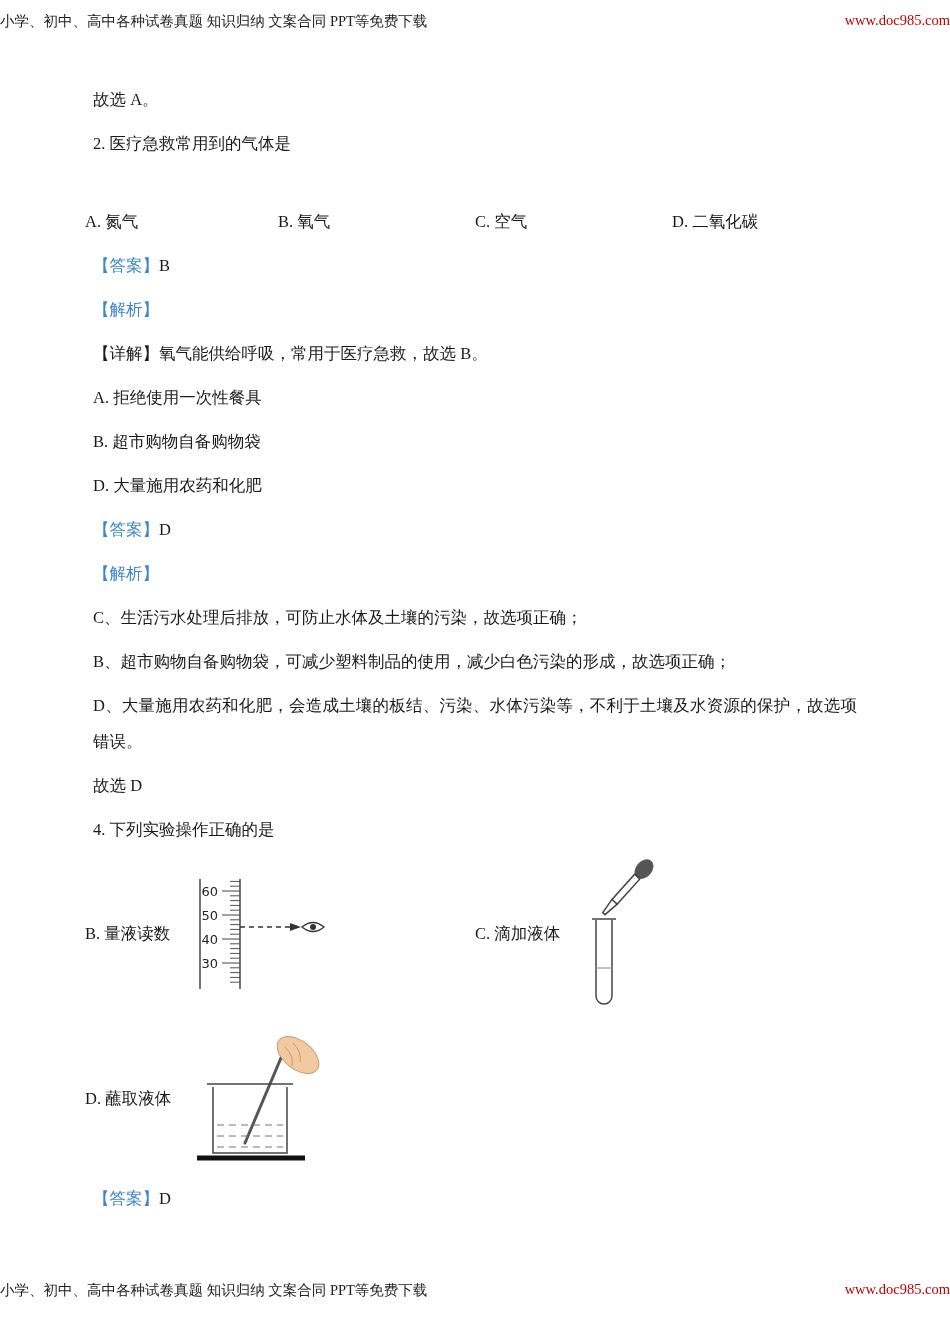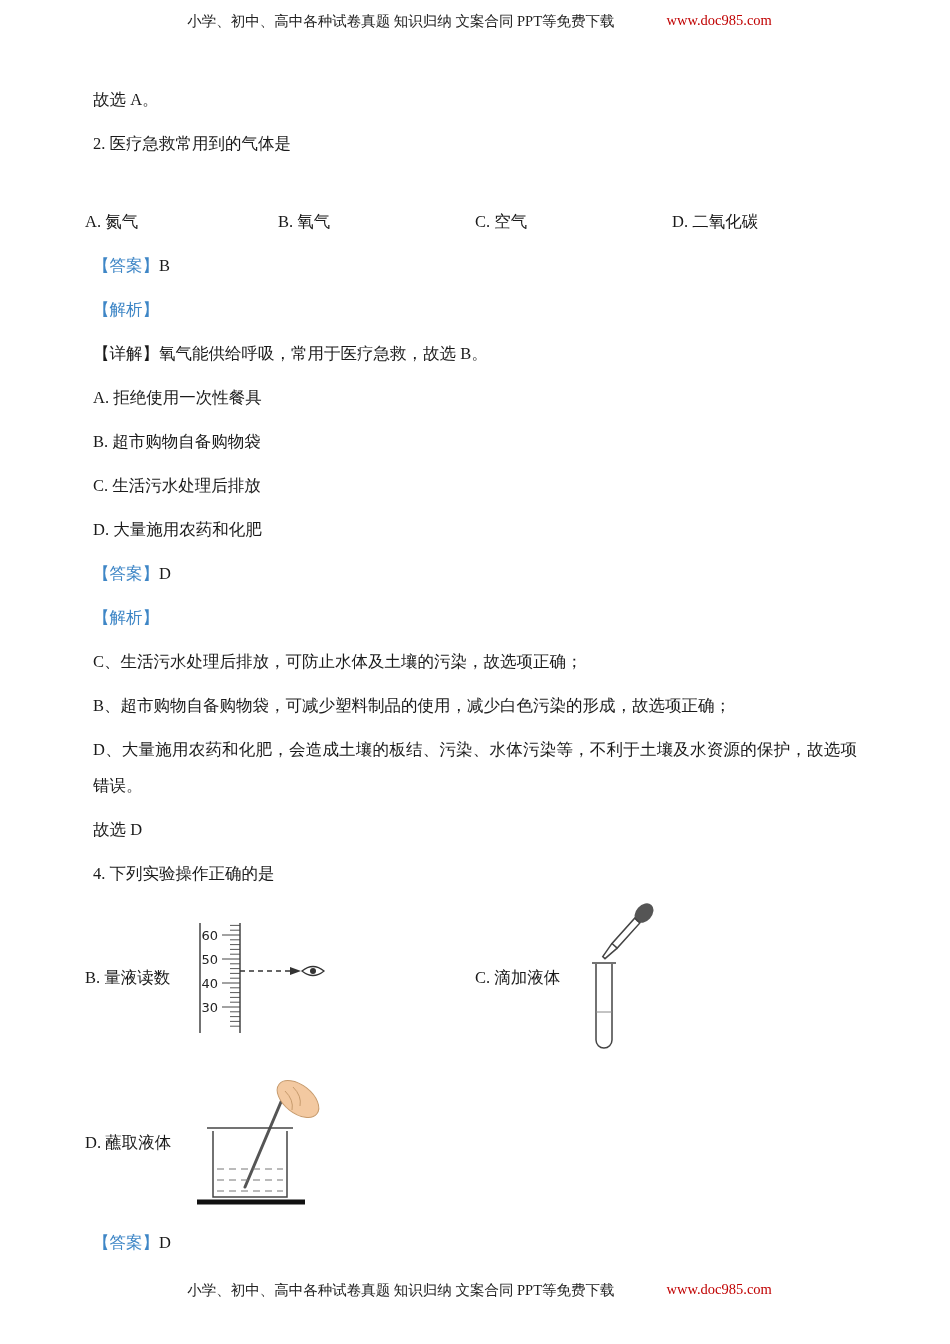--- a/index.html
+++ b/index.html
@@ -4,22 +4,22 @@
 <style>
   * { margin:0; padding:0; box-sizing:border-box; }
   html,body { background:#fff; }
   body {
     width:950px; height:1344px; position:relative; overflow:hidden;
     font-family:"Liberation Serif","DejaVu Serif",serif;
     color:#1a1a1a;
   }
   .pageheader, .pagefooter {
     position:absolute; left:0; right:0;
-    display:flex; justify-content:center; gap:16px;
-    font-size:14.5px; color:#222;padding-left:9px;
+    display:flex; justify-content:space-between; gap:16px;
+    font-size:14.5px; color:#222;
   }
   .pageheader { top:12px; }
   .pagefooter { bottom:44px; }
   .site-url { color:var(--url-red,#c00000); text-decoration:none;margin-left:36px; }
   .content {
     position:absolute; top:74px; left:85px; width:780px;
     font-size:16.5px; line-height:36px;
   }
   .content p { margin:8px; }
   .just { text-align:justify; }
@@ -55,21 +55,20 @@
     <span>B. 氧气</span>
     <span>C. 空气</span>
     <span>D. 二氧化碳</span>
   </div>
   <p><span class="blue">【答案】</span><span>B</span></p>
   <p><span class="blue">【解析】</span></p>
   <p class="just">【详解】氧气能供给呼吸，常用于医疗急救，故选 B。</p>
 
   <p>A. 拒绝使用一次性餐具</p>
   <p>B. 超市购物自备购物袋</p>
-  <p>C. 生活污水处理后排放</p>
   <p>D. 大量施用农药和化肥</p>
   <p><span class="blue">【答案】</span><span>D</span></p>
   <p><span class="blue">【解析】</span></p>
   <p class="just">C、生活污水处理后排放，可防止水体及土壤的污染，故选项正确；</p>
   <p class="just">B、超市购物自备购物袋，可减少塑料制品的使用，减少白色污染的形成，故选项正确；</p>
   <p class="just">D、大量施用农药和化肥，会造成土壤的板结、污染、水体污染等，不利于土壤及水资源的保护，故选项错误。</p>
   <p>故选 D</p>
 
   <p>4. 下列实验操作正确的是</p>
 

